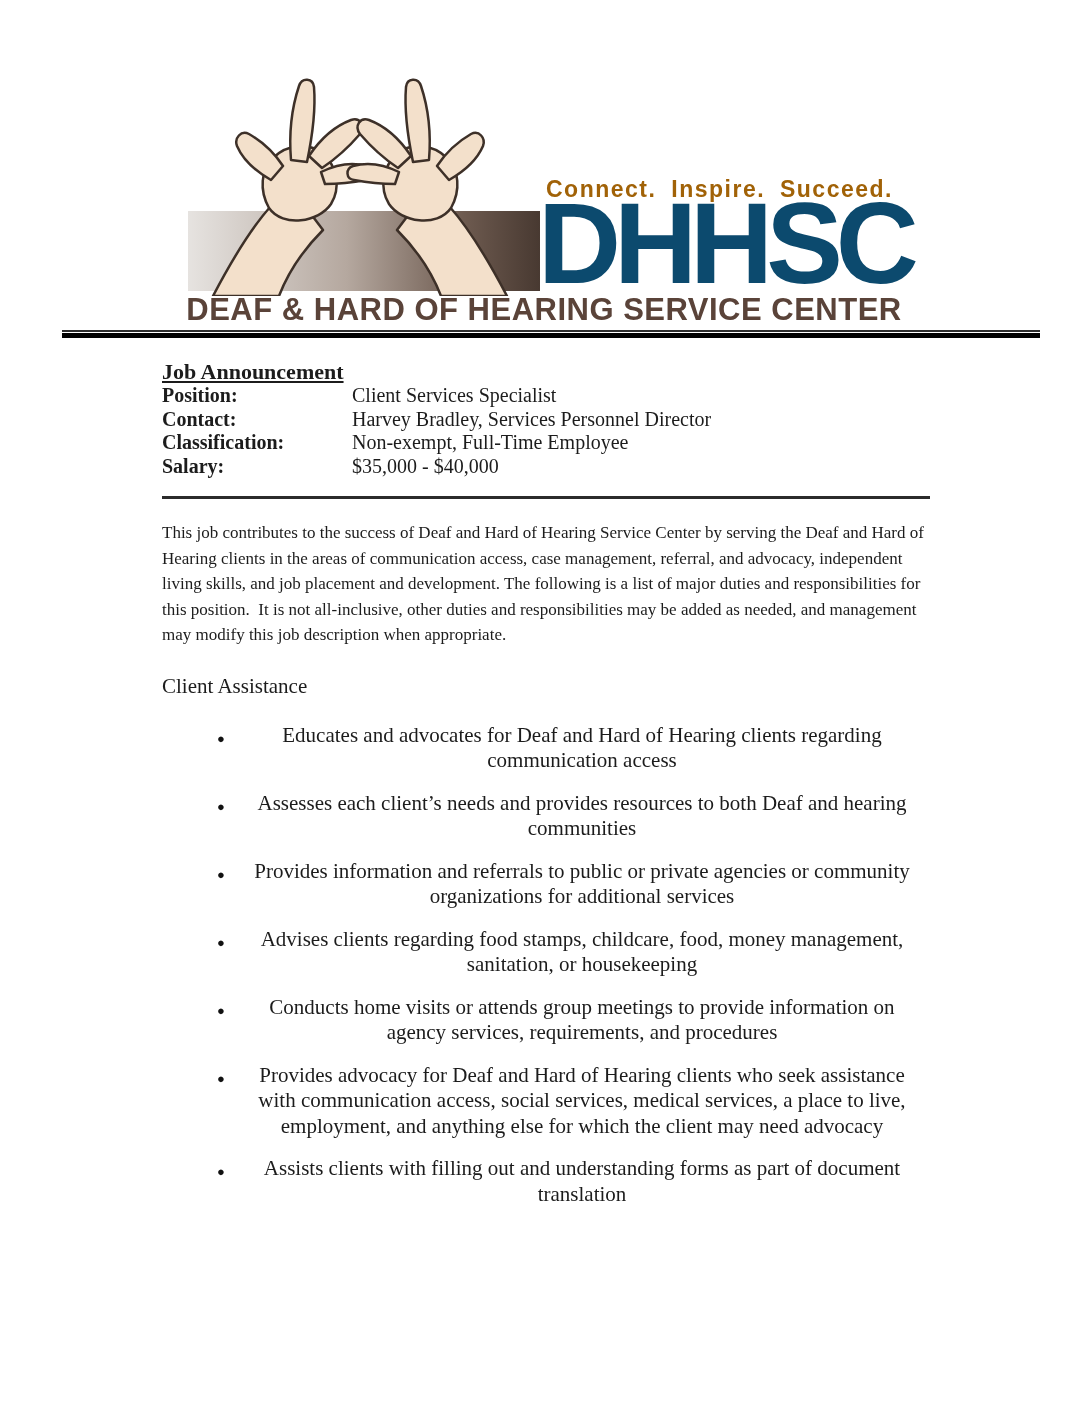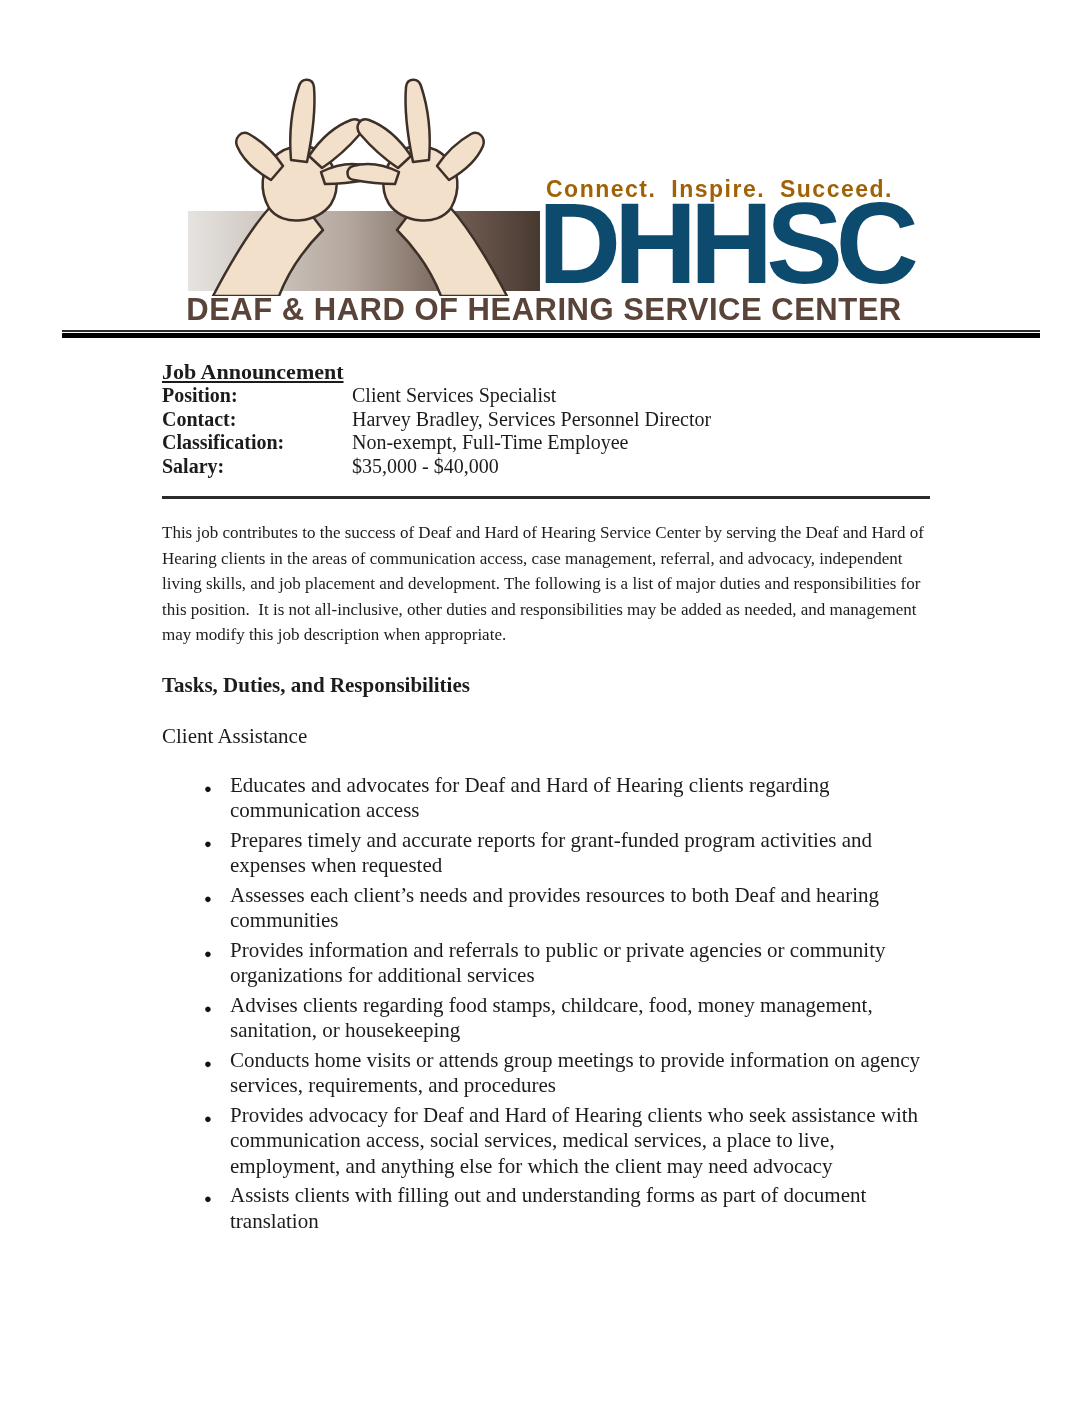--- a/index.html
+++ b/index.html
@@ -41,21 +41,21 @@
   .field-row{line-height:23.5px;font-size:20px;}
   .field-label{display:inline-block;width:190px;font-weight:bold;}
   .field-value{font-weight:normal;}
   .divider{margin-top:18px;width:768px;height:3px;background:#2b2b2b;}
   .h-jobdesc{margin:25px 0 0 0;font-size:21px;font-weight:bold;line-height:26px;}
   .para{margin:21px 0 0 0;font-size:17px;line-height:25.5px;white-space:pre-wrap;}
   .h-tasks{margin:24px 0 0 0;font-size:21px;font-weight:bold;line-height:26px;}
   .h-client{margin:25px 0 0 0;font-size:21px;font-weight:normal;line-height:26px;}
   ul.duties{margin:24px 0 0 0;padding:0 0 0 64px;list-style:none;width:712px;}
   ul.duties li{
-    position:relative;font-size:21px;line-height:25.5px;margin:4px;
+    position:relative;font-size:21px;line-height:25.5px;margin:17px;text-align:center;
   }
   ul.duties li::before{
     content:"\25CF";position:absolute;left:-26px;top:3px;font-size:13px;color:#111;
   }
 </style>
 </head>
 <body>
 
 <div class="logo-area">
   <div class="grad-bar"></div>
@@ -109,26 +109,24 @@
     <span class="field-label">Classification:</span><span class="field-value">Non-exempt, Full-Time Employee</span>
   </div>
   <div class="field-row">
     <span class="field-label">Salary:</span><span class="field-value">$35,000 - $40,000</span>
   </div>
 
   <div class="divider"></div>
 
   <p class="para">This job contributes to the success of Deaf and Hard of Hearing Service Center by serving the Deaf and Hard of Hearing clients in the areas of communication access, case management, referral, and advocacy, independent living skills, and job placement and development. The following is a list of major duties and responsibilities for this position.  It is not all-inclusive, other duties and responsibilities may be added as needed, and management may modify this job description when appropriate.</p>
 
-  <p class="h-tasks">Tasks, Duties, and Responsibilities</p>
   <p class="h-client">Client Assistance</p>
 
   <ul class="duties">
     <li>Educates and advocates for Deaf and Hard of Hearing clients regarding communication access</li>
-    <li>Prepares timely and accurate reports for grant-funded program activities and expenses when requested</li>
     <li>Assesses each client’s needs and provides resources to both Deaf and hearing communities</li>
     <li>Provides information and referrals to public or private agencies or community organizations for additional services</li>
     <li>Advises clients regarding food stamps, childcare, food, money management, sanitation, or housekeeping</li>
     <li>Conducts home visits or attends group meetings to provide information on agency services, requirements, and procedures</li>
     <li>Provides advocacy for Deaf and Hard of Hearing clients who seek assistance with communication access, social services, medical services, a place to live, employment, and anything else for which the client may need advocacy</li>
     <li>Assists clients with filling out and understanding forms as part of document translation</li>
   </ul>
 
 </div>
 

